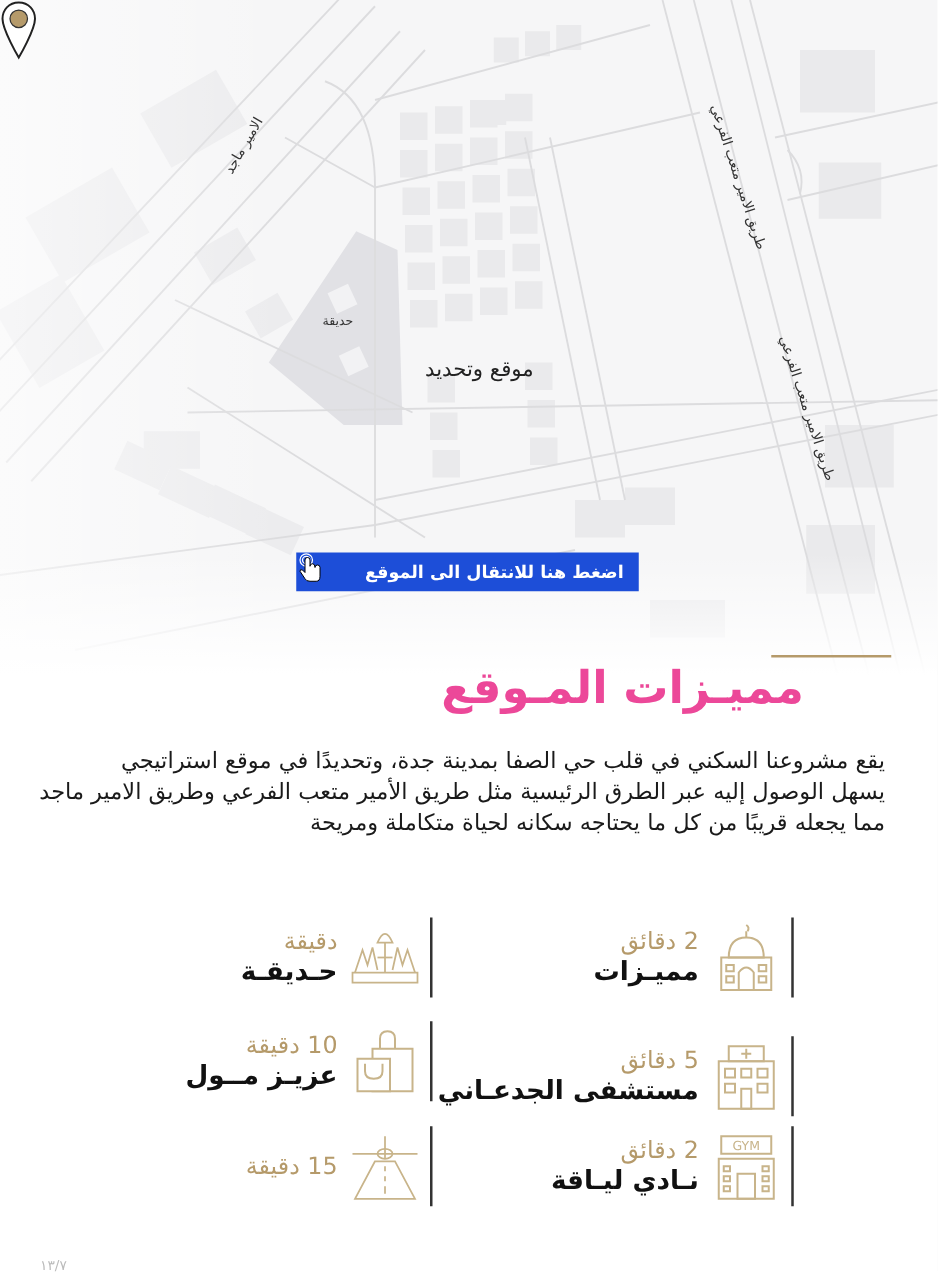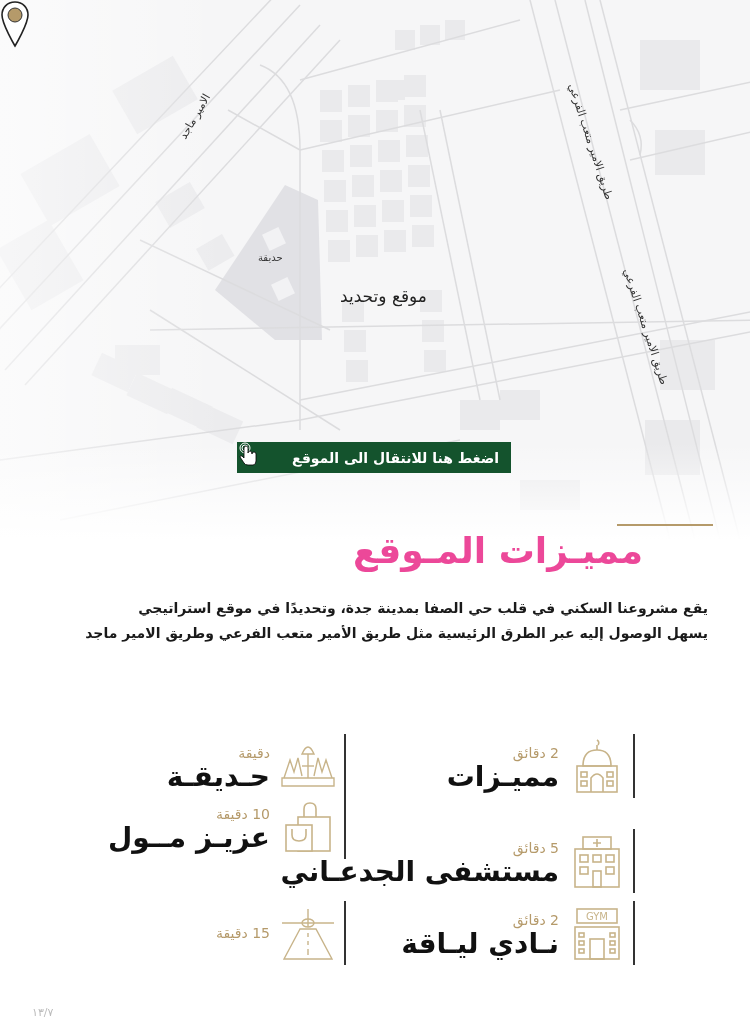--- a/index.html
+++ b/index.html
@@ -11,44 +11,44 @@
 
   .map-label { position: absolute; font-size: 11px; color: #333; white-space: nowrap; direction: rtl; }
   .road-label-majed { left: 170px; top: 110px; transform: rotate(-60deg); }
   .road-label-mutaib-1 { left: 530px; top: 135px; transform: rotate(72deg); }
   .road-label-mutaib-2 { left: 585px; top: 320px; transform: rotate(72deg); }
   .park-label { left: 258px; top: 252px; font-size: 10px; }
 
   .project-label { position: absolute; left: 340px; top: 286px; font-size: 17px; color: #222; direction: rtl; white-space: nowrap; }
   .pin { position: absolute; left: 386px; top: 313px; width: 30px; height: 50px; }
 
-  .cta-button { position: absolute; left: 237px; top: 442px; width: 274px; height: 31px; background: #14532d; color: #fff;
+  .cta-button { position: absolute; left: 237px; top: 442px; width: 274px; height: 31px; background: #1d4ed8; color: #fff;
     display: flex; align-items: center; justify-content: flex-start; direction: rtl; padding-right: 12px; gap: 10px;
     cursor: pointer; }
   .cta-button .cta-text { font-size: 14px; font-weight: bold; }
   .cta-button .hand-icon { width: 22px; height: 24px; }
 
   .title-rule { position: absolute; left: 617px; top: 524px; width: 96px; height: 2px; background: #b59a6a; }
   .section-title { position: absolute; right: 107px; top: 530px; font-size: 36px; font-weight: bold; color: #ec4899; direction: rtl; white-space: nowrap; }
 
   .description { position: absolute; right: 42px; top: 596px; width: 460px; direction: rtl; text-align: right;
-    font-size: 14px; line-height: 25px; color: #1a1a1a; font-weight: bold; }
+    font-size: 18px; line-height: 25px; color: #1a1a1a; font-weight: normal; }
   .description p { white-space: nowrap; }
 
   .feature { position: absolute; height: 72px; display: flex; flex-direction: row-reverse; align-items: center; }
   .feature .divider { width: 2px; height: 64px; background: #333; margin-left: 8px; }
   .feature .ficon { width: 56px; height: 60px; margin-left: 10px; }
   .feature .ftext { direction: rtl; text-align: right; }
-  .feature .ftime { font-size: 14px; color: #b59a6a; line-height: 22px; }
-  .feature .fname { font-size: 28px; color: #111; line-height: 26px; font-weight: bold; }
+  .feature .ftime { font-size: 19px; color: #b59a6a; line-height: 22px; }
+  .feature .fname { font-size: 21px; color: #111; line-height: 26px; font-weight: bold; }
 
   .f-mosque   { right: 115px; top: 730px; }
   .f-park     { right: 404px; top: 730px; }
   .f-hospital { right: 115px; top: 825px; }
-  .f-mall     { right: 404px; top: 791px; }
+  .f-mall     { right: 404px; top: 813px; }
   .f-gym      { right: 115px; top: 897px; }
   .f-airport  { right: 404px; top: 897px; justify-content: center; }
 
   .page-number { position: absolute; left: 32px; top: 1006px; font-size: 11px; color: #bbb; }
 </style>
 </head>
 <body>
 
 <div id="map">
   <svg width="750" height="540" viewBox="0 0 750 540">
@@ -180,20 +180,21 @@
     <span class="cta-text">اضغط هنا للانتقال الى الموقع</span>
   </div>
 </div>
 
 <div class="title-rule"></div>
 <div class="section-title">مميـزات المـوقع</div>
 
 <div class="description">
   <p>يقع مشروعنا السكني في قلب حي الصفا بمدينة جدة، وتحديدًا في موقع استراتيجي</p>
   <p>يسهل الوصول إليه عبر الطرق الرئيسية مثل طريق الأمير متعب الفرعي وطريق الامير ماجد</p>
+  <p>مما يجعله قريبًا من كل ما يحتاجه سكانه لحياة متكاملة ومريحة</p>
 </div>
 
 <div class="feature f-mosque">
   <div class="divider"></div>
   <svg class="ficon" viewBox="0 0 56 60" fill="none" stroke="#c8b48a" stroke-width="1.6">
     <path d="M28 4 Q31 6 29 9 M28 9 L28 14"></path>
     <path d="M14 30 Q14 14 28 14 Q42 14 42 30 Z"></path>
     <rect x="8" y="30" width="40" height="26"></rect>
     <path d="M22 56 L22 42 Q28 34 34 42 L34 56"></path>
     <rect x="12" y="36" width="6" height="5"></rect>

